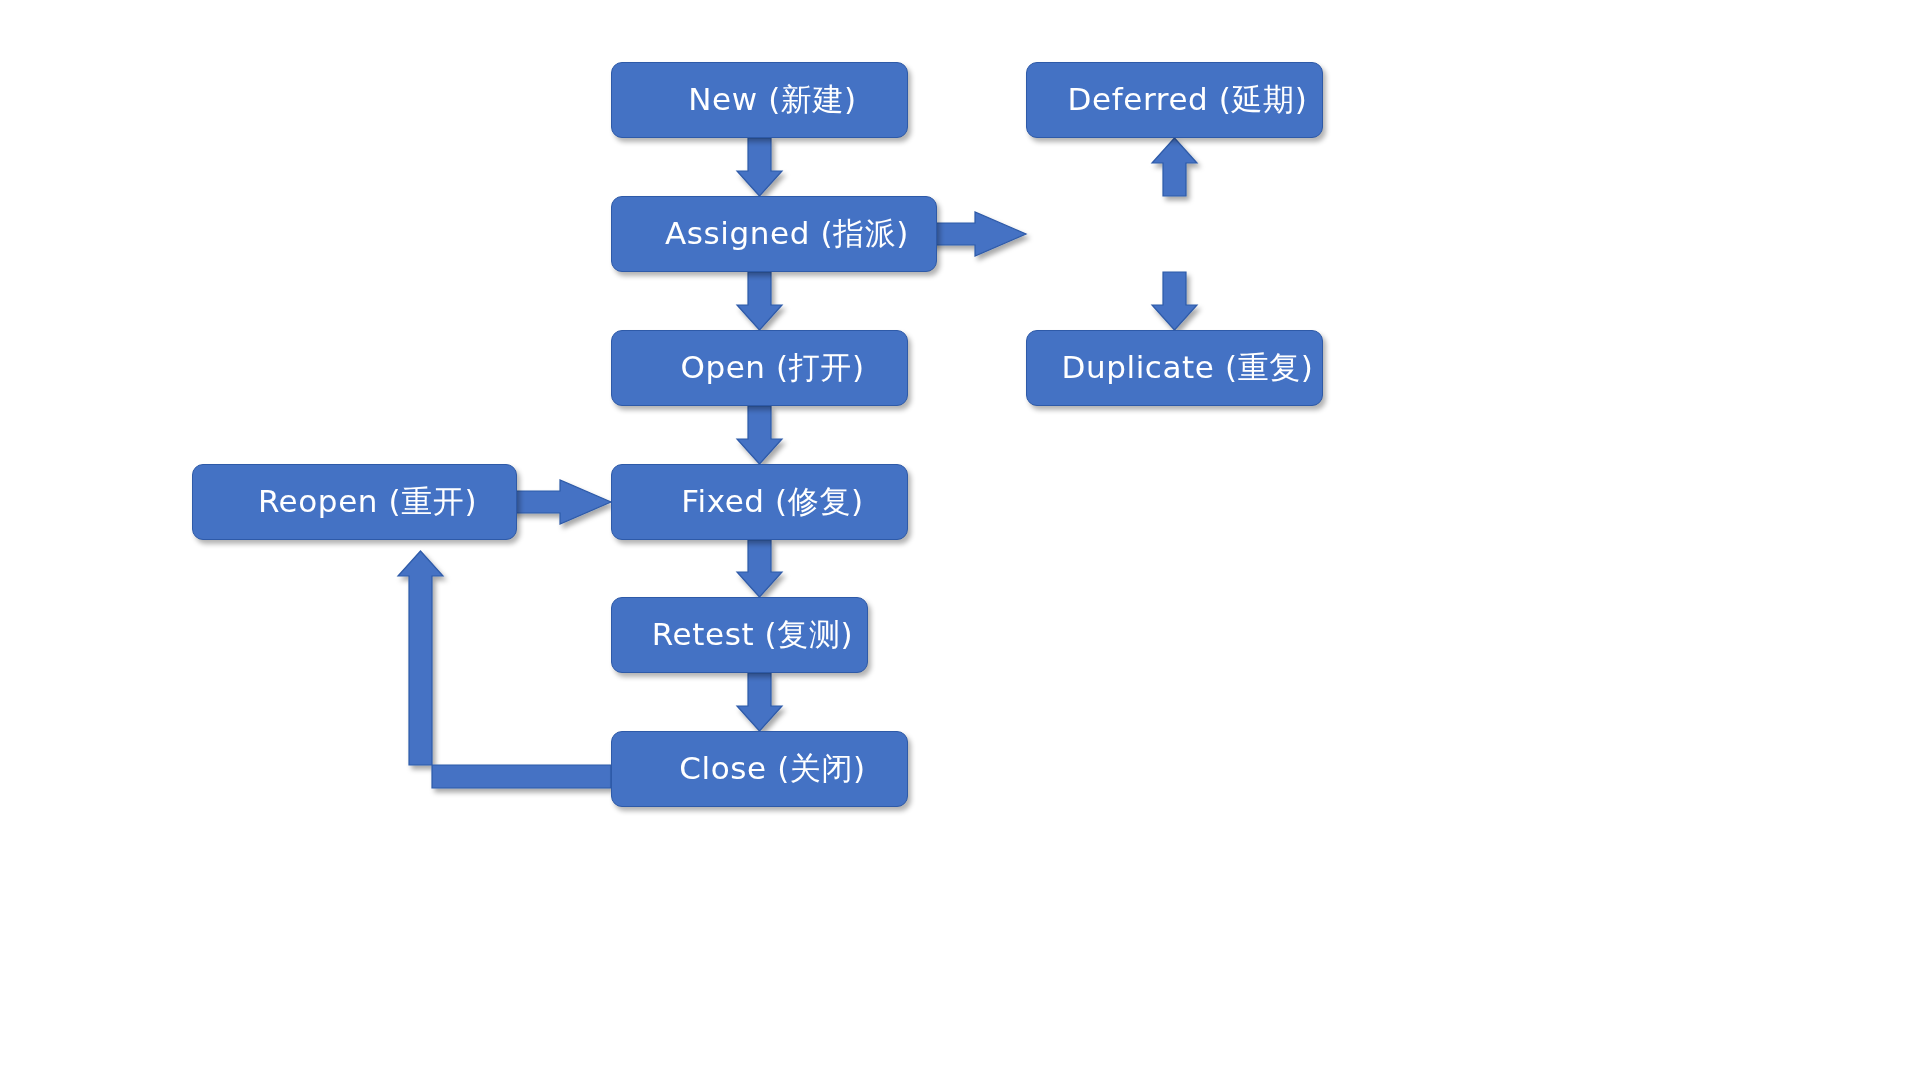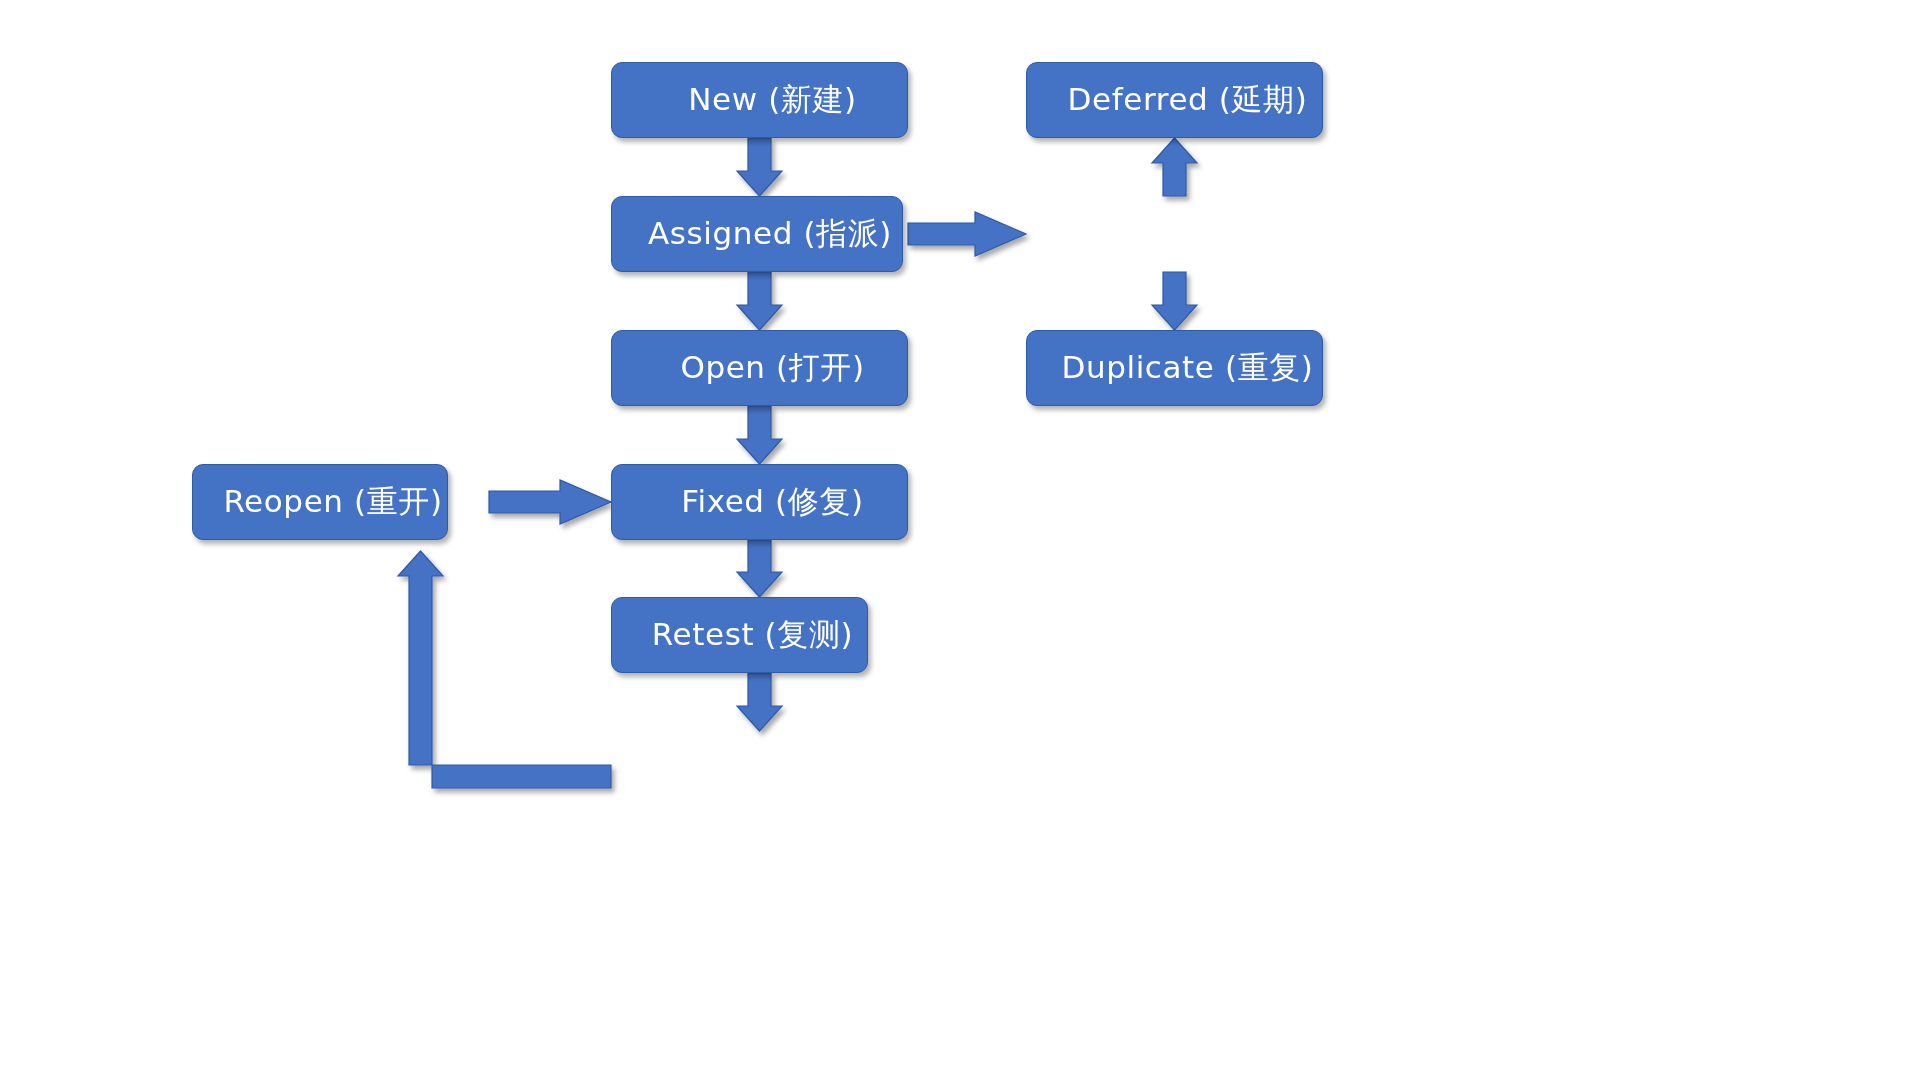--- a/index.html
+++ b/index.html
@@ -90,43 +90,46 @@
       <polygon points="489,491 560,491 560,480 611,502 560,524 560,513 489,513"></polygon>
 
       <polygon points="611,765 611,788 432,788 432,576 443,576 420.5,551 398,576 409,576 409,765"></polygon>
     </g>
   </svg>
 
   <div class="node" style="left:611px; top:62px; width:297px; height:76px;">
     <span class="label">New (新建)</span>
   </div>
 
-  <div class="node" style="left:611px; top:196px; width:292px; height:76px;">
+  <div class="node" style="left:611px; top:196px; width:326px; height:76px;">
     <span class="label">Assigned (指派)</span>
   </div>
 
   <div class="node" style="left:611px; top:330px; width:297px; height:76px;">
     <span class="label">Open (打开)</span>
   </div>
 
   <div class="node" style="left:611px; top:464px; width:297px; height:76px;">
     <span class="label">Fixed (修复)</span>
   </div>
 
   <div class="node" style="left:611px; top:597px; width:257px; height:76px;">
     <span class="label">Retest (复测)</span>
   </div>
 
+  <div class="node" style="left:611px; top:731px; width:297px; height:76px;">
+    <span class="label">Close (关闭)</span>
+  </div>
 
   <div class="node" style="left:1026px; top:62px; width:297px; height:76px;">
     <span class="label">Deferred (延期)</span>
   </div>
 
 
   <div class="node" style="left:1026px; top:330px; width:297px; height:76px;">
     <span class="label">Duplicate (重复)</span>
   </div>
 
-  <div class="node" style="left:192px; top:464px; width:256px; height:76px;align-items:center;">
+  <div class="node" style="left:192px; top:464px; width:325px; height:76px;align-items:center;">
     <span class="label">Reopen (重开)</span>
   </div>
 
 </div>
 
 </body></html>

